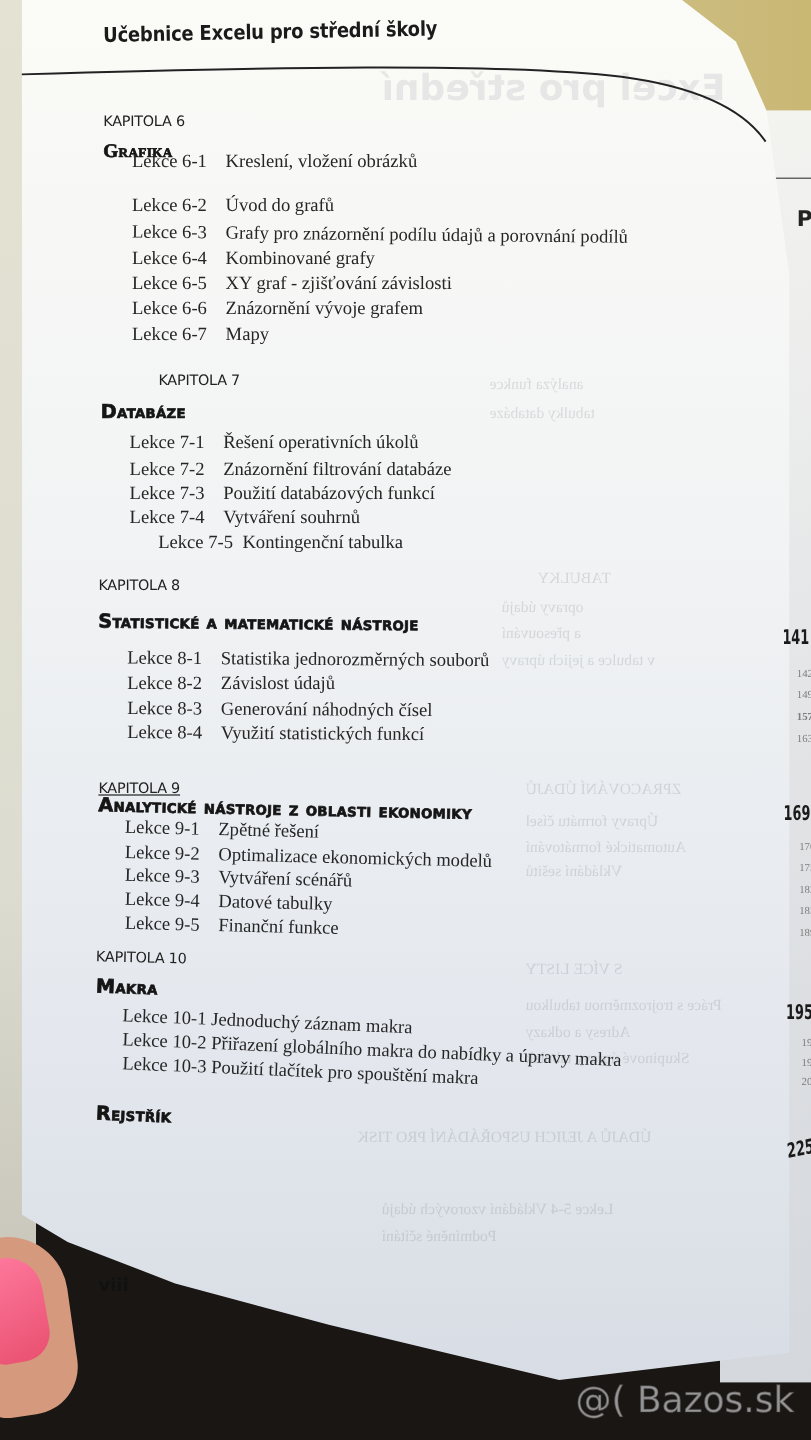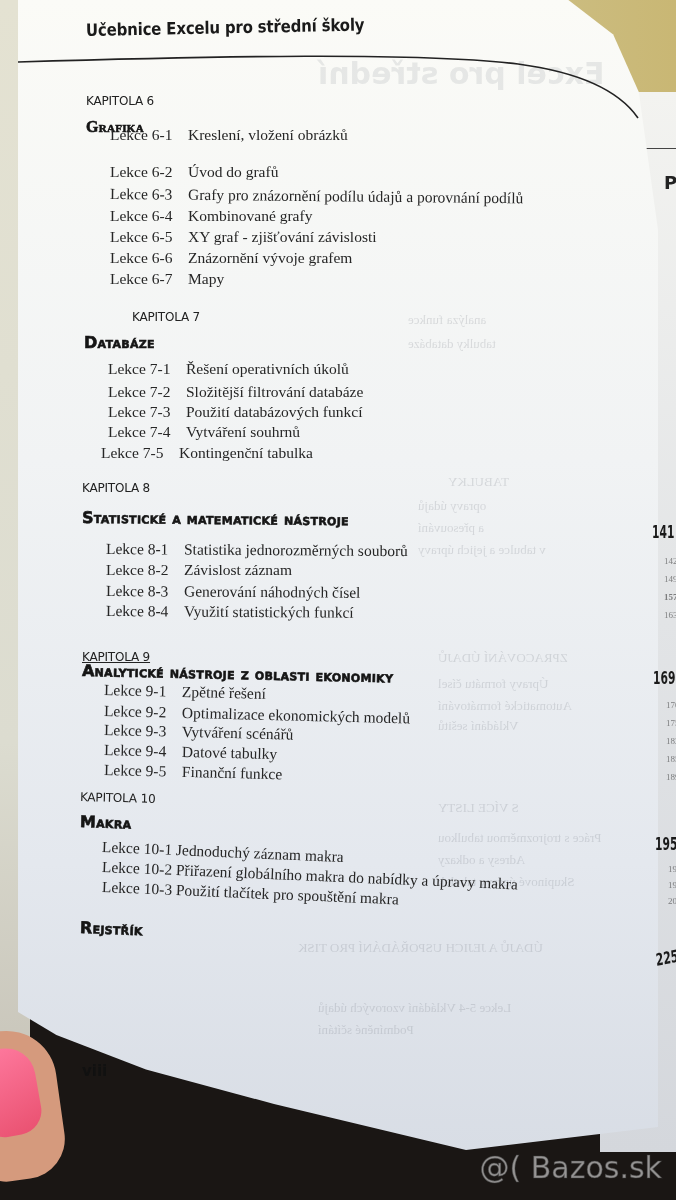--- a/index.html
+++ b/index.html
@@ -206,30 +206,30 @@
 <div class="lesson" style="left:110px; top:163px;"><span class="code">Lekce 6-2</span><span>Úvod do grafů</span></div>
 <div class="lesson" style="left:110px; top:185px; transform:rotate(0.6deg); transform-origin:left;"><span class="code">Lekce 6-3</span><span>Grafy pro znázornění podílu údajů a porovnání podílů</span></div>
 <div class="lesson" style="left:110px; top:207px;"><span class="code">Lekce 6-4</span><span>Kombinované grafy</span></div>
 <div class="lesson" style="left:110px; top:228px;"><span class="code">Lekce 6-5</span><span>XY graf - zjišťování závislosti</span></div>
 <div class="lesson" style="left:110px; top:249px;"><span class="code">Lekce 6-6</span><span>Znázornění vývoje grafem</span></div>
 <div class="lesson" style="left:110px; top:270px;"><span class="code">Lekce 6-7</span><span>Mapy</span></div>
 
 <div class="kapitola" style="left:84px; top:310px;margin-left:48px;">KAPITOLA 7</div>
 <div class="chapter-title" style="left:84px; top:333px;text-align:right;">Databáze</div>
 <div class="lesson" style="left:108px; top:360px;"><span class="code">Lekce 7-1</span><span>Řešení operativních úkolů</span></div>
-<div class="lesson" style="left:108px; top:383px;"><span class="code">Lekce 7-2</span><span>Složitější filtrování databáze</span></div>
+<div class="lesson" style="left:108px; top:383px;"><span class="code">Lekce 7-2</span><span>Znázornění filtrování databáze</span></div>
 <div class="lesson" style="left:108px; top:403px;"><span class="code">Lekce 7-3</span><span>Použití databázových funkcí</span></div>
 <div class="lesson" style="left:108px; top:423px;"><span class="code">Lekce 7-4</span><span>Vytváření souhrnů</span></div>
-<div class="lesson" style="left:101px; top:444px;"><span class="code">Lekce 7-5</span><span>Kontingenční tabulka</span></div>
+<div class="lesson" style="left:124px; top:444px;text-align:center;"><span class="code">Lekce 7-5</span><span>Kontingenční tabulka</span></div>
 
 <div class="kapitola" style="left:82px; top:481px;">KAPITOLA 8</div>
 <div class="chapter-title" style="left:82px; top:508px; transform:rotate(0.5deg); transform-origin:left;">Statistické a matematické nástroje</div>
 <div class="page-num" style="left:652px; top:522px;">141</div>
 <div class="lesson" style="left:106px; top:540px; transform:rotate(0.4deg); transform-origin:left;"><span class="code">Lekce 8-1</span><span>Statistika jednorozměrných souborů</span></div>
-<div class="lesson" style="left:106px; top:561px;"><span class="code">Lekce 8-2</span><span>Závislost záznam</span></div>
+<div class="lesson" style="left:106px; top:561px;"><span class="code">Lekce 8-2</span><span>Závislost údajů</span></div>
 <div class="lesson" style="left:106px; top:582px; transform:rotate(0.4deg); transform-origin:left;"><span class="code">Lekce 8-3</span><span>Generování náhodných čísel</span></div>
 <div class="lesson" style="left:106px; top:602px; transform:rotate(0.4deg); transform-origin:left;"><span class="code">Lekce 8-4</span><span>Využití statistických funkcí</span></div>
 <div class="small-num" style="left:664px; top:556px;">142</div>
 <div class="small-num" style="left:664px; top:574px;">149</div>
 <div class="small-num" style="left:664px; top:592px;font-weight:bold;">157</div>
 <div class="small-num" style="left:664px; top:610px;">163</div>
 
 <div class="kapitola" style="left:82px; top:650px;text-decoration:underline;">KAPITOLA 9</div>
 <div class="chapter-title" style="left:82px; top:661px; transform:rotate(1.2deg); transform-origin:left;">Analytické nástroje z oblasti ekonomiky</div>
 <div class="page-num" style="left:653px; top:668px;">169</div>

